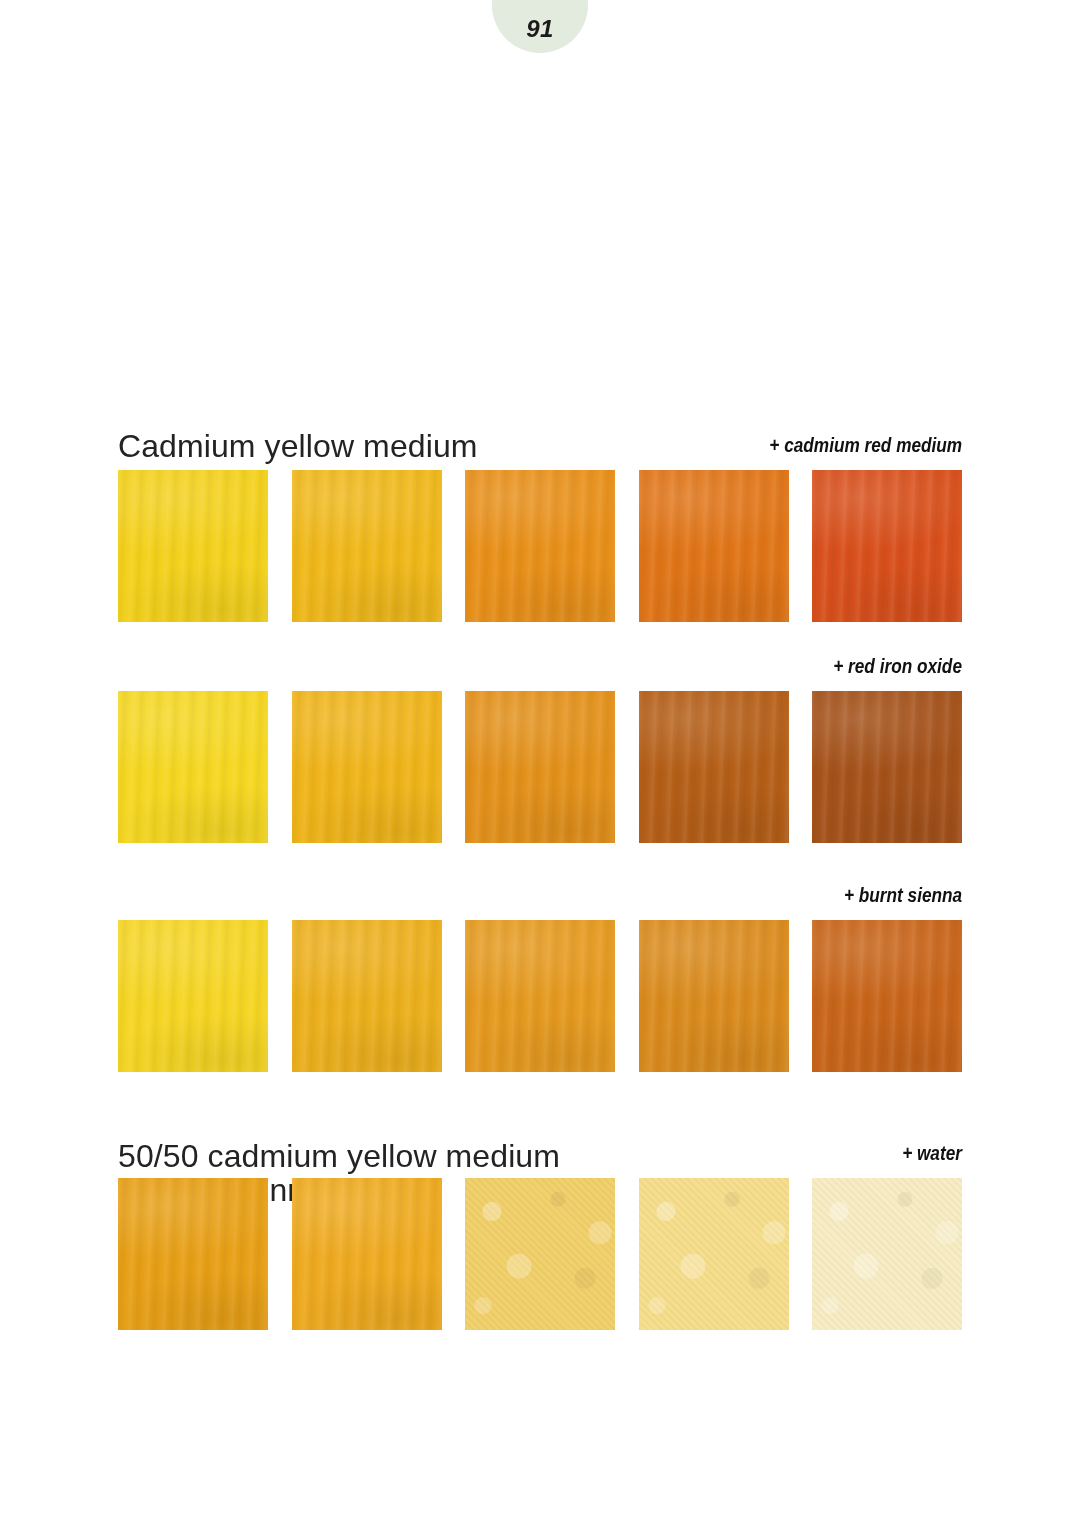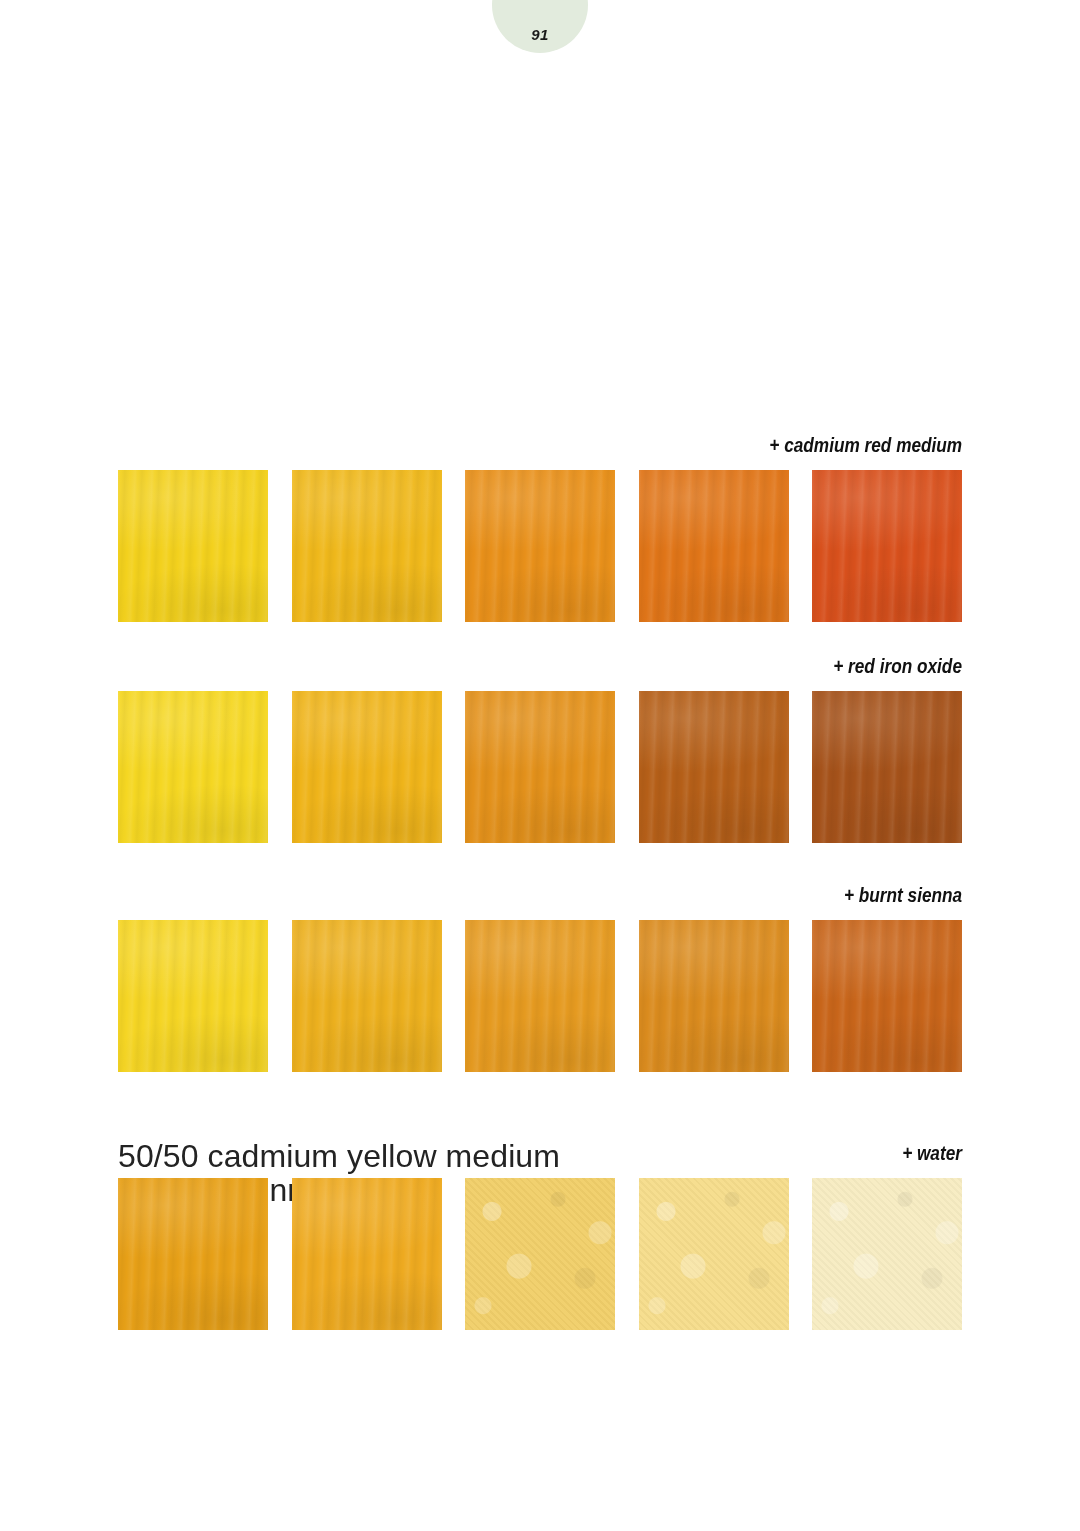--- a/index.html
+++ b/index.html
@@ -26,21 +26,21 @@
     border-radius: 50%;
     background: #e2ebdd;
     display: flex;
     align-items: flex-end;
     justify-content: center;
     padding-bottom: 10px;
     box-sizing: border-box;
   }
   .page-badge-number {
     font-family: "Liberation Sans", sans-serif;
-    font-size: 15px;
+    font-size: 24px;
     font-weight: bold;
     font-style: italic;
     color: #1a1a1a;
     letter-spacing: 0.4px;
   }
 
   
   .sheet {
     position: absolute;
     left: 118px;
@@ -139,20 +139,21 @@
 </style>
 </head>
 <body style="background: rgb(255, 255, 255);">
 
 <div class="page-badge" style="background: rgb(226, 235, 221);">
   <span class="page-badge-number">91</span>
 </div>
 
 <div class="sheet">
 
+  <div class="group-title" style="top:428px;">Cadmium yellow medium</div>
 
   <div class="row-label" style="top:434px;">+ cadmium red medium</div>
   <div class="swatch-row" style="top:470px;">
     <div class="swatch">
         <div class="swatch-paint tex-strokes" style="background-color: rgb(243, 209, 29);"></div>
       </div>
     <div class="swatch">
         <div class="swatch-paint tex-strokes" style="background-color: rgb(239, 184, 27);"></div>
       </div>
     <div class="swatch">

